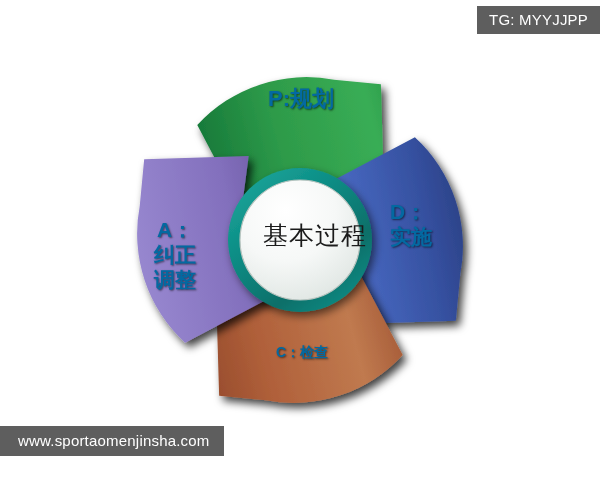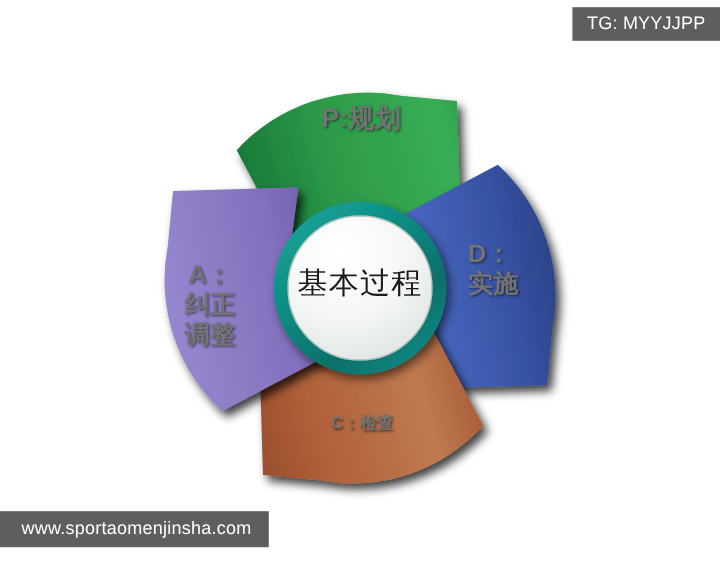--- a/index.html
+++ b/index.html
@@ -51,21 +51,21 @@
   #pdca-svg {
     position: absolute;
     left: 48px;
     top: 30px;
     width: 504px;
     height: 420px;
   }
 
   .arrow-label {
     position: absolute;
-    color: #737373;
+    color: #0369a1;
     font-weight: bold;
     text-align: center;
     text-shadow: 1px 1px 2px rgba(0,0,0,0.55);
     pointer-events: none;
     line-height: 1.18;
     white-space: pre-line;
   }
   #label-p {
     left: 236px; top: 86px;
     width: 130px;
@@ -86,21 +86,21 @@
     left: 135px; top: 218px;
     width: 80px;
     font-size: 21px;
   }
 
   #center-label {
     position: absolute;
     left: 233px;
     top: 219px;
     width: 134px;
-    text-align: center;
+    text-align: right;
     font-size: 25px;
     font-weight: 500;
     color: #1b1b1b;
     letter-spacing: 1px;
     font-family: "DejaVu Serif", "Liberation Serif", serif;
     pointer-events: none;
   }
 </style>
 </head>
 <body style="background: rgb(255, 255, 255);">

